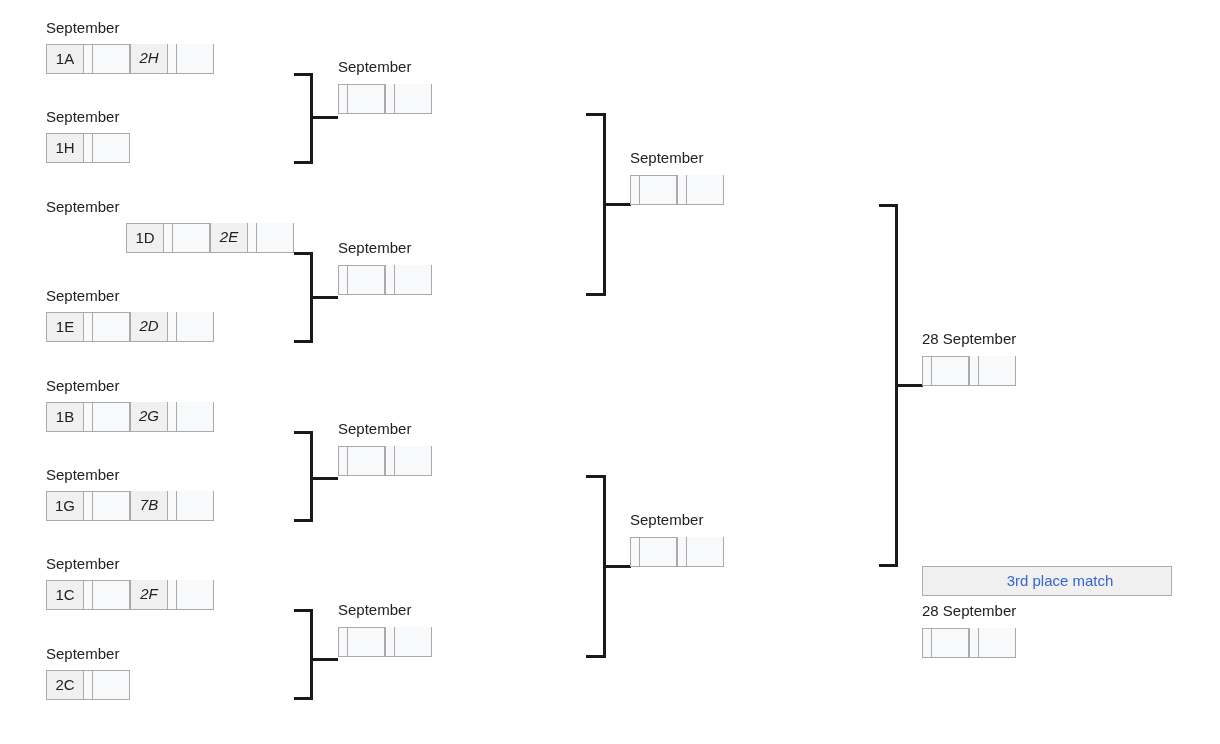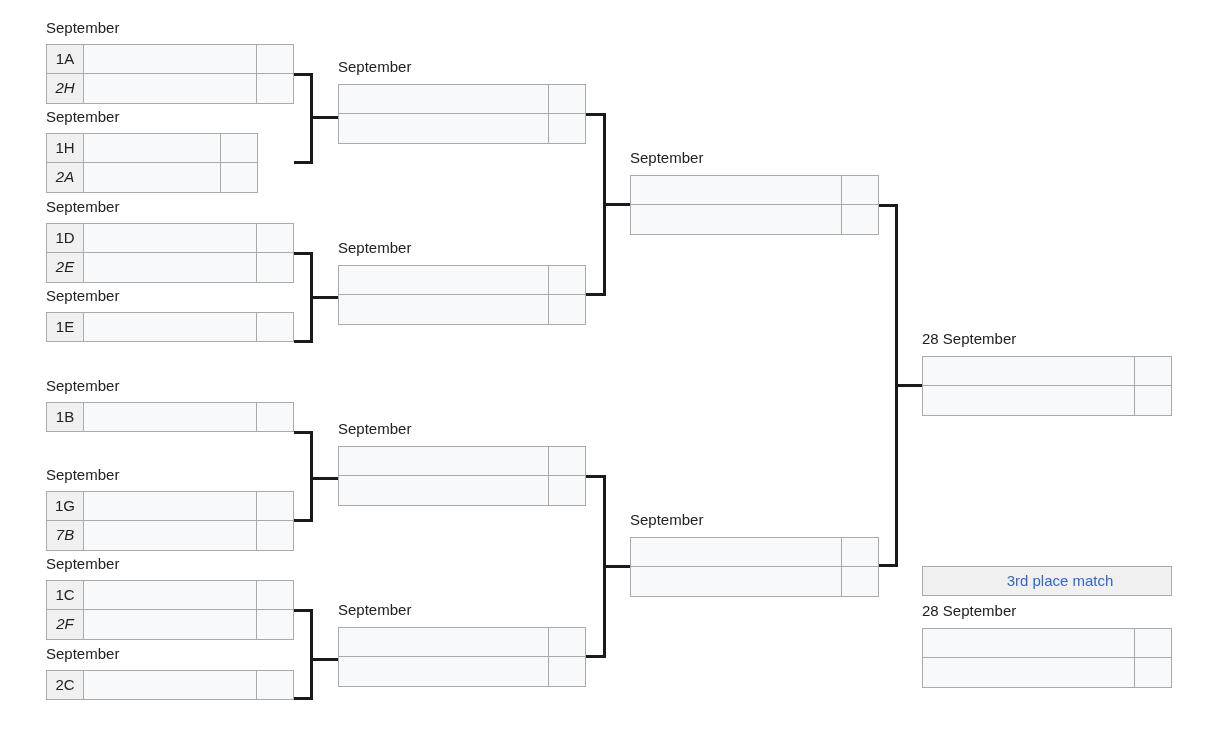--- a/index.html
+++ b/index.html
@@ -27,21 +27,21 @@
     line-height: 20px;
     color: #202122;
     white-space: nowrap;
     font-family: Liberation Sans, sans-serif;
   }
 
   
   .match {
     position: absolute;
     display: flex;
-    flex-direction: column;
+    flex-direction: row;
     box-sizing: border-box;
   }
   .match-row {
     display: flex;
     flex-direction: row;
     box-sizing: border-box;
     height: 30px;
   }
   .cell {
     box-sizing: border-box;
@@ -122,54 +122,59 @@
     </div>
   </div>
 
   <div class="date-label" style="left:46px; top:107px;">September</div>
   <div class="match" style="left:46px; top:133px; width:212px;">
     <div class="match-row">
       <div class="cell seed">1H</div>
       <div class="cell team"></div>
       <div class="cell score"></div>
     </div>
-    <div class="match-row">
-      <div class="cell seed">2A</div>
-      <div class="cell team"></div>
-      <div class="cell score"></div>
-    </div>
   </div>
 
   <div class="date-label" style="left:46px; top:197px;">September</div>
-  <div class="match" style="left:46px; top:223px; width:248px;">
+  <div class="match" style="left:46px; top:223px; width:248px;justify-content:flex-end;">
     <div class="match-row">
       <div class="cell seed">1D</div>
       <div class="cell team"></div>
       <div class="cell score"></div>
     </div>
     <div class="match-row">
       <div class="cell seed">2E</div>
       <div class="cell team"></div>
       <div class="cell score"></div>
     </div>
   </div>
 
   <div class="date-label" style="left:46px; top:286px;">September</div>
   <div class="match" style="left:46px; top:312px; width:248px;">
     <div class="match-row">
       <div class="cell seed">1E</div>
       <div class="cell team"></div>
       <div class="cell score"></div>
     </div>
+    <div class="match-row">
+      <div class="cell seed">2D</div>
+      <div class="cell team"></div>
+      <div class="cell score"></div>
+    </div>
   </div>
 
   <div class="date-label" style="left:46px; top:376px;">September</div>
   <div class="match" style="left:46px; top:402px; width:248px;">
     <div class="match-row">
       <div class="cell seed">1B</div>
+      <div class="cell team"></div>
+      <div class="cell score"></div>
+    </div>
+    <div class="match-row">
+      <div class="cell seed">2G</div>
       <div class="cell team"></div>
       <div class="cell score"></div>
     </div>
   </div>
 
   <div class="date-label" style="left:46px; top:465px;">September</div>
   <div class="match" style="left:46px; top:491px; width:248px;">
     <div class="match-row">
       <div class="cell seed">1G</div>
       <div class="cell team"></div>

